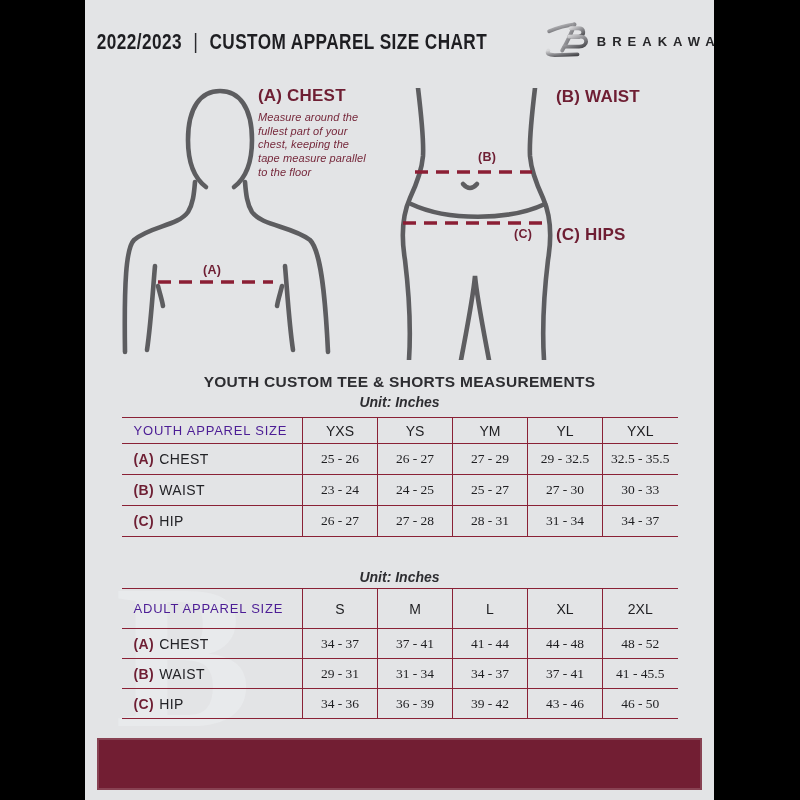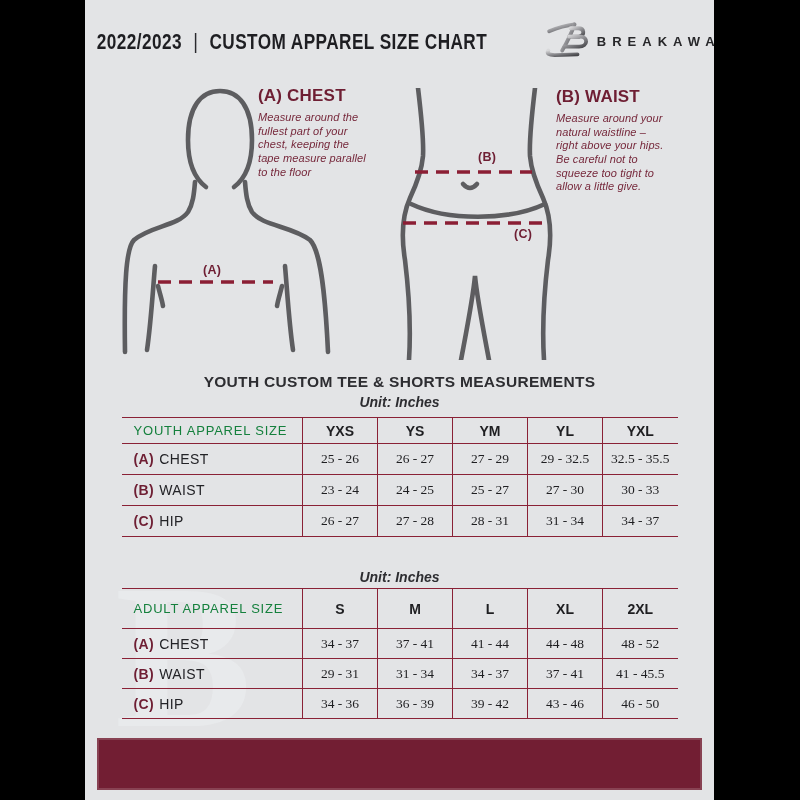--- a/index.html
+++ b/index.html
@@ -57,23 +57,23 @@
   table.tbl{
     width:556px;margin:0 auto;border-collapse:collapse;table-layout:fixed;
   }
   .tbl th,.tbl td{
     border-top:1.5px solid #8a2136;border-bottom:1.5px solid #8a2136;
     padding:0;vertical-align:middle;background:transparent;
   }
   .tbl th + th,.tbl td + td{border-left:1.5px solid #8a2136;}
   .tbl th.size-col{
     text-align:left;padding-left:12px;font-size:13px;font-weight:400;
-    color:#15803d;letter-spacing:.8px;
-  }
-  .tbl th.size{font-size:14px;font-weight:700;color:#1e1e21;}
+    color:#4c1d95;letter-spacing:.8px;
+  }
+  .tbl th.size{font-size:14px;font-weight:400;color:#1e1e21;}
   .tbl td.label-cell{
     text-align:left;padding-left:12px;font-size:14px;color:#232327;letter-spacing:.4px;
   }
   .tbl td.label-cell .pfx{color:#6e1e33;font-weight:800;margin-right:5px;}
   .tbl td.val{font-size:13.5px;color:#1e1e21;text-align:center;font-family:Liberation Serif, serif;}
   .tbl-youth thead tr{height:26px;}
   .tbl-youth tbody tr{height:31px;}
   .tbl-adult thead tr{height:40px;}
   .tbl-adult tbody tr{height:30px;}
   
@@ -154,28 +154,23 @@
     <div class="instr" style="left:173px;top:4px">
       <h3>(A) CHEST</h3>
       <p>Measure around the
 fullest part of your
 chest, keeping the
 tape measure parallel
 to the floor</p>
     </div>
     <div class="instr" style="left:471px;top:5px">
       <h3>(B) WAIST</h3>
-      <p>Measure around your
-natural waistline –
-right above your hips.
-Be careful not to
-squeeze too tight to
-allow a little give.</p>
     </div>
     <div class="instr" style="left:471px;top:143px">
+      <h3>(C) HIPS</h3>
     </div>
   </div>
 
   <div class="section-title" style="top:373px">YOUTH CUSTOM TEE &amp; SHORTS MEASUREMENTS</div>
   <div class="unit-line" style="top:394px">Unit: Inches</div>
   <div class="tbl-wrap" style="top:417px">
     <table class="tbl tbl-youth">
       <colgroup>
           <col style="width:181px">
           <col style="width:75px">

